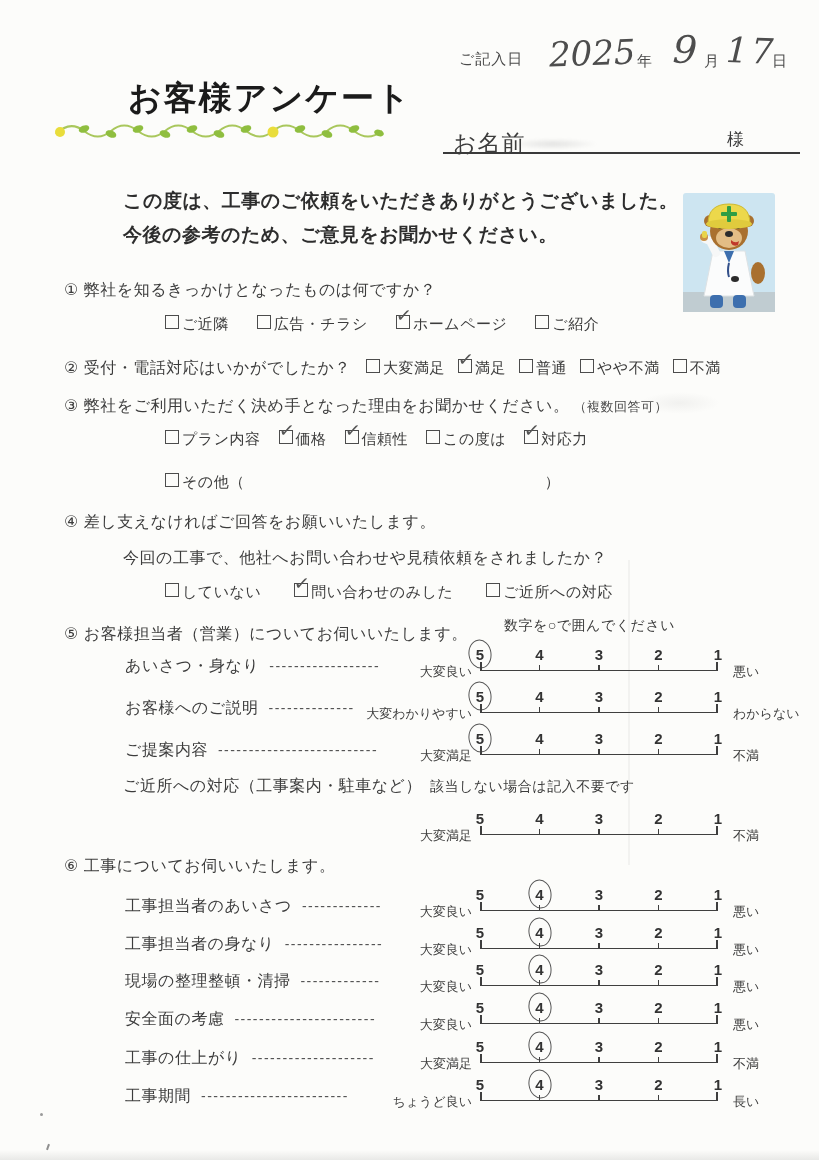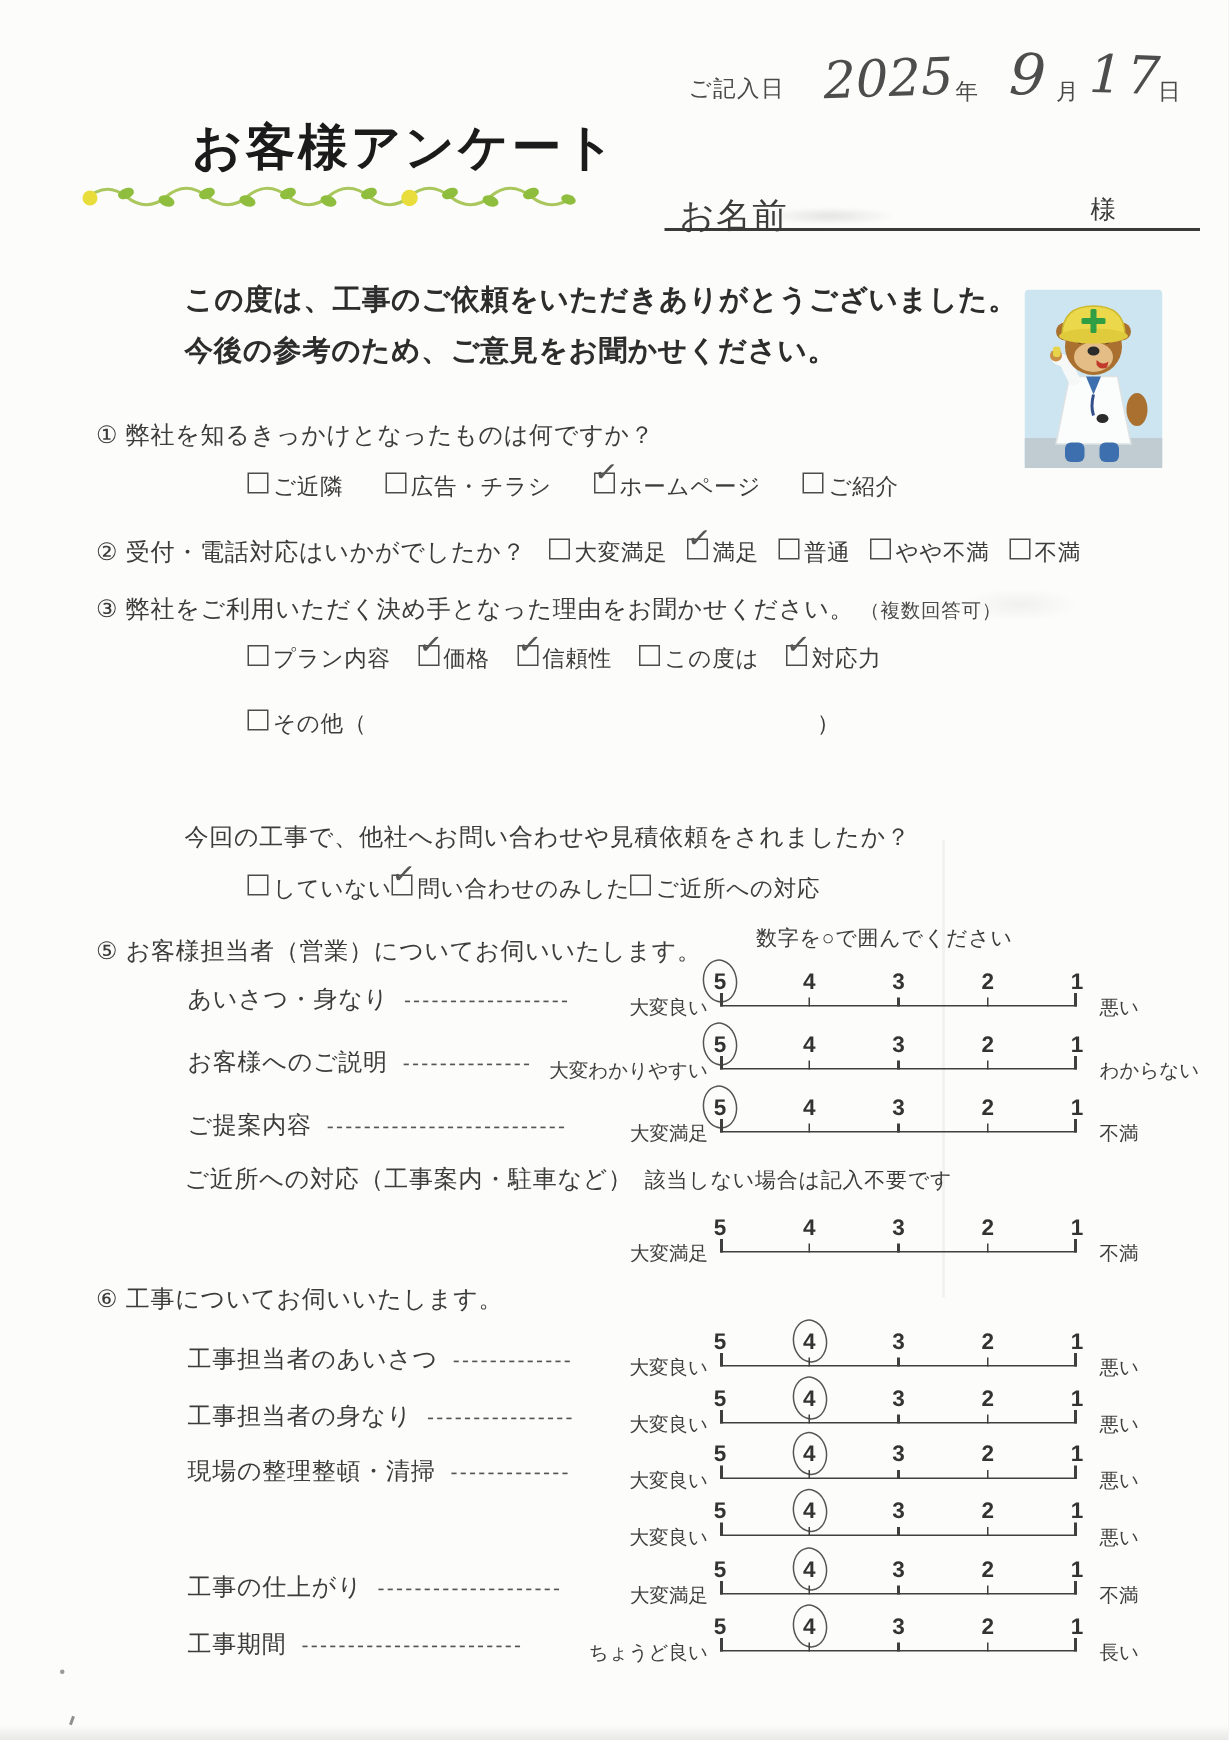--- a/index.html
+++ b/index.html
@@ -184,22 +184,23 @@
   </div>
   <div class="abs opts" style="left:165px;top:473px">
     <label class="opt">
         <span class="checkbox"></span>
         <span>その他（</span>
       </label>
     <span style="display:inline-block;width:300px"></span>
     <span style="font-size:15px">）</span>
   </div>
 
+  <div class="abs q" style="left:64px;top:512px"><span class="qnum">④</span><span>差し支えなければご回答をお願いいたします。</span></div>
   <div class="abs q" style="left:123px;top:548px">今回の工事で、他社へお問い合わせや見積依頼をされましたか？</div>
-  <div class="abs opts" style="left:165px;top:583px;">
+  <div class="abs opts" style="left:165px;top:583px;gap:33px">
     <label class="opt">
         <span class="checkbox"></span>
         <span>していない</span>
       </label>
     <label class="opt">
         <span class="checkbox checked">
           <i class="tick">✓</i>
         </span>
         <span>問い合わせのみした</span>
       </label>
@@ -341,20 +342,21 @@
       <i class="etick" style="left:0"></i>
         <i class="etick" style="left:100%;margin-left:-1.6px"></i>
       <i class="mtick" style="left:25%"></i>
         <i class="mtick" style="left:50%"></i>
         <i class="mtick" style="left:75%"></i>
     </div>
     <span class="rlabel">悪い</span>
   </div>
 
   <div class="scale-row" style="top:999px">
+    <span class="row-label"><span>安全面の考慮</span><span class="dashes">-----------------------</span></span>
     <span class="llabel">大変良い</span>
     <div class="scale">
       <span class="snum" style="left:0">5</span>
       <span class="snum circled" style="left:25%">4</span>
       <span class="snum" style="left:50%">3</span>
       <span class="snum" style="left:75%">2</span>
       <span class="snum" style="left:100%">1</span>
       <i class="sline"></i>
       <i class="etick" style="left:0"></i>
         <i class="etick" style="left:100%;margin-left:-1.6px"></i>

